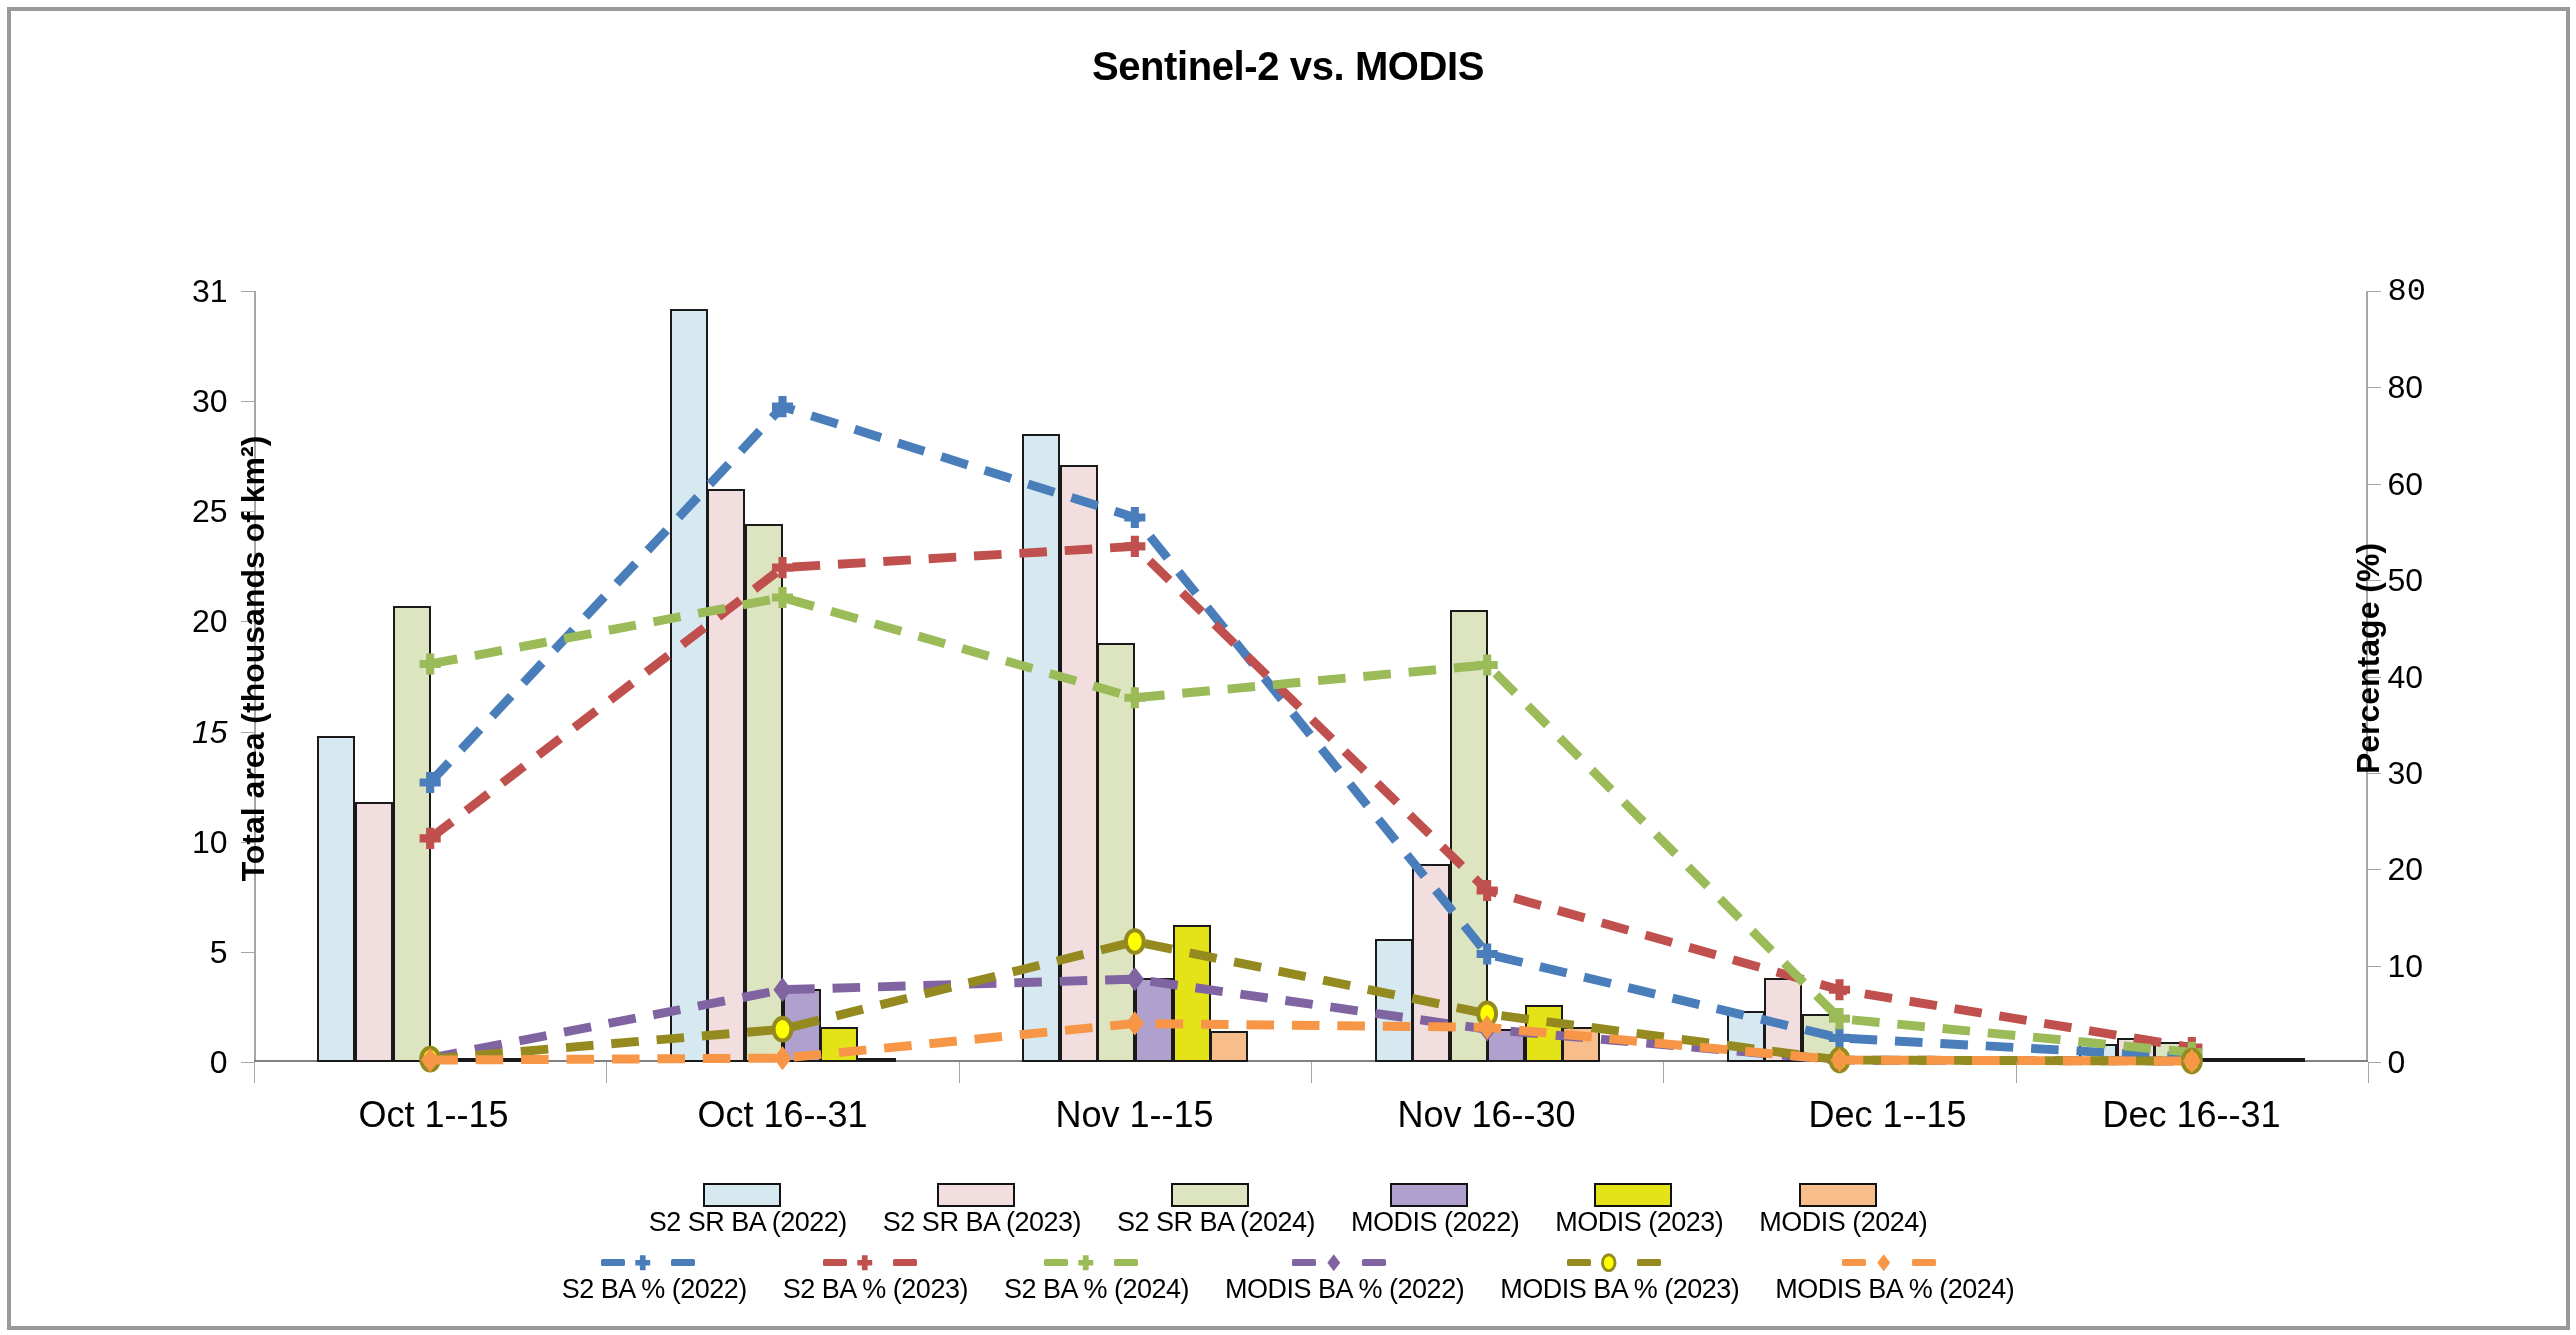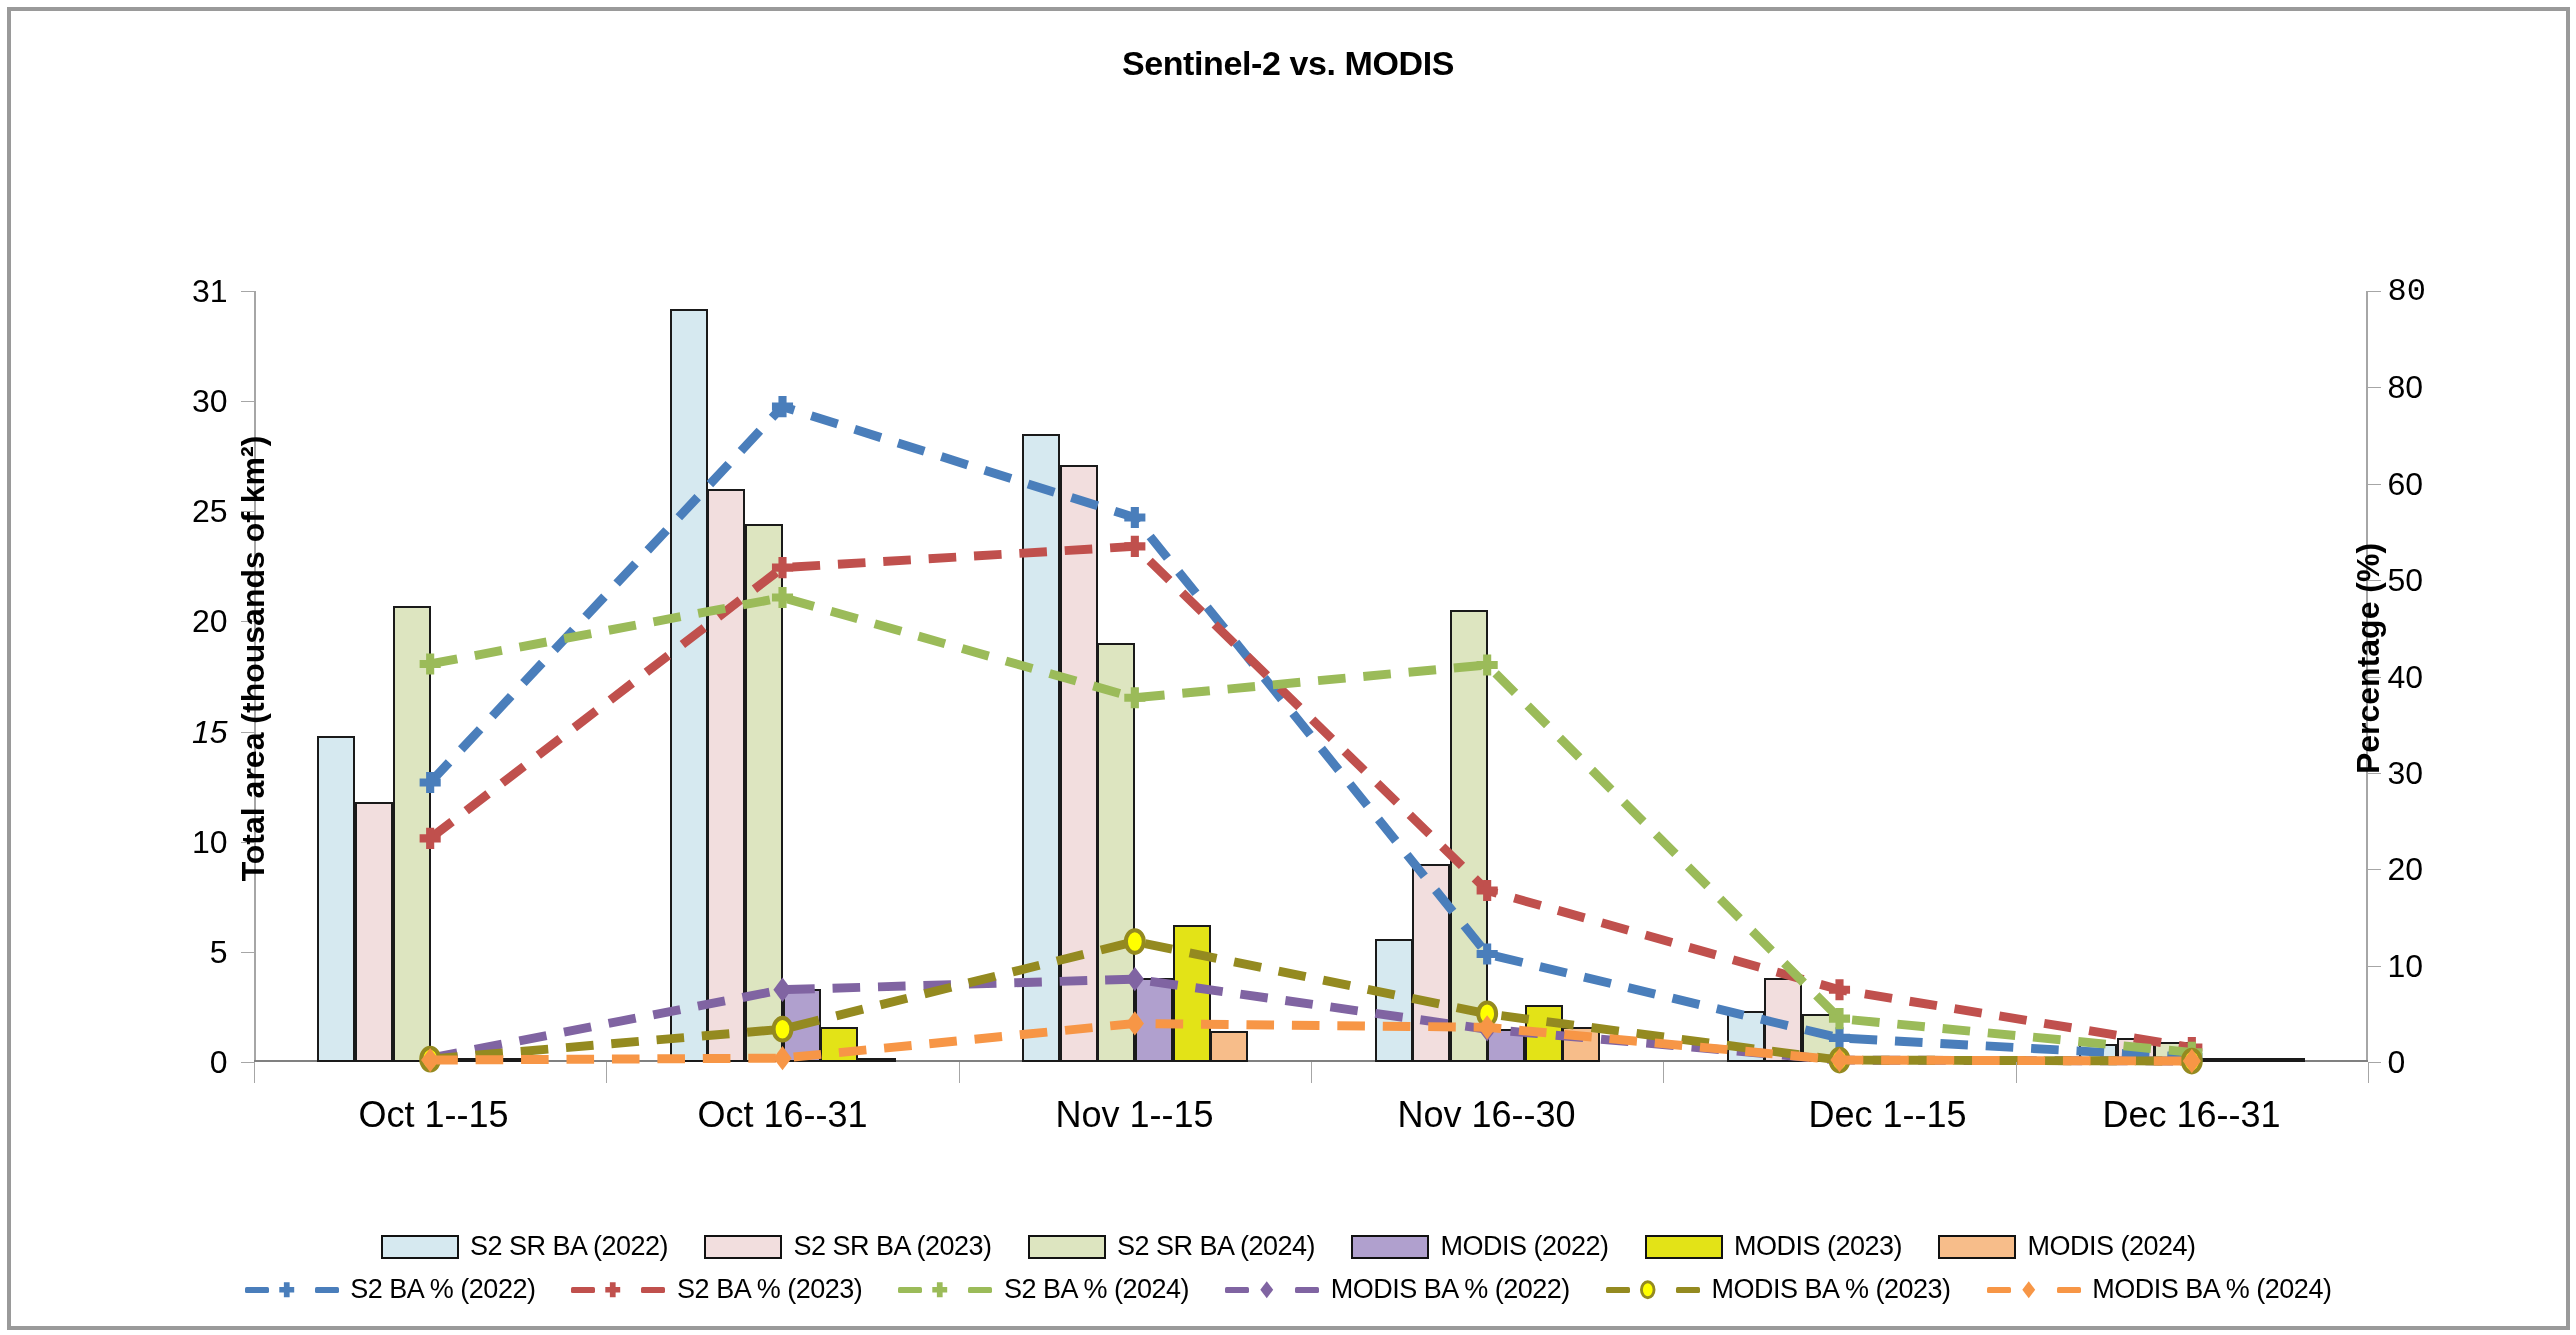--- a/index.html
+++ b/index.html
@@ -11,21 +11,21 @@
   }
   
   .frame{
     position:absolute;left:6.5px;top:6.5px;right:6.5px;bottom:6.5px;
     border:4px solid #9a9a9a;background:#ffffff;box-sizing:border-box;
   }
   
   .title{
     position:absolute;left:0;right:0;top:32px;
     text-align:center;font-weight:bold;color:#000;
-    font-size:34px;line-height:1.18;letter-spacing:-0.4px;
+    font-size:40px;line-height:1.18;letter-spacing:-0.4px;
   }
   .title div{white-space:nowrap;}
 
   
   
   .plot{position:absolute;left:243px;top:280px;width:2114px;height:771px;}
   .axis-line{position:absolute;background:#a6a6a6;}
   .axis-left{left:0px;top:0px;width:2.4px;height:771px;}
   .axis-right{left:2112px;top:0px;width:2.4px;height:771px;}
   .axis-bottom{left:0px;top:769px;width:2114px;height:2.4px;background:#808080;}
@@ -60,21 +60,21 @@
   
   .bar{position:absolute;bottom:0;border:2.4px solid #1a1a1a;box-sizing:border-box;}
 
   
   .lines{position:absolute;left:0;top:0;width:2114px;height:771px;overflow:visible;}
 
   
   .legend{position:absolute;left:0;right:0;bottom:21px;}
   .legrow{display:flex;justify-content:center;align-items:center;}
   .legrow.r1{margin-bottom:11.4px;}
-  .legitem{display:flex;align-items:center;margin:0 18px;}
+  .legitem{display:flex;align-items:center;margin:0 18px;flex-direction:column;}
   .swatch{width:78px;height:24px;border:2.4px solid #111;box-sizing:border-box;margin-right:11.4px;}
   .legtext{font-size:27px;color:#000;white-space:nowrap;letter-spacing:-0.5px;}
   .lineswatch{width:96px;height:24px;margin-right:9.7px;position:relative;}
   .lineswatch i{position:absolute;top:9.7px;height:6.5px;border-radius:1.6px;}
   .lineswatch i.a{left:0;width:24px;}
   .lineswatch i.b{left:70px;width:24px;}
   .lineswatch .mk{position:absolute;left:32px;top:3.2px;width:19.5px;height:19.5px;}
 </style>
 </head>
 <body>

